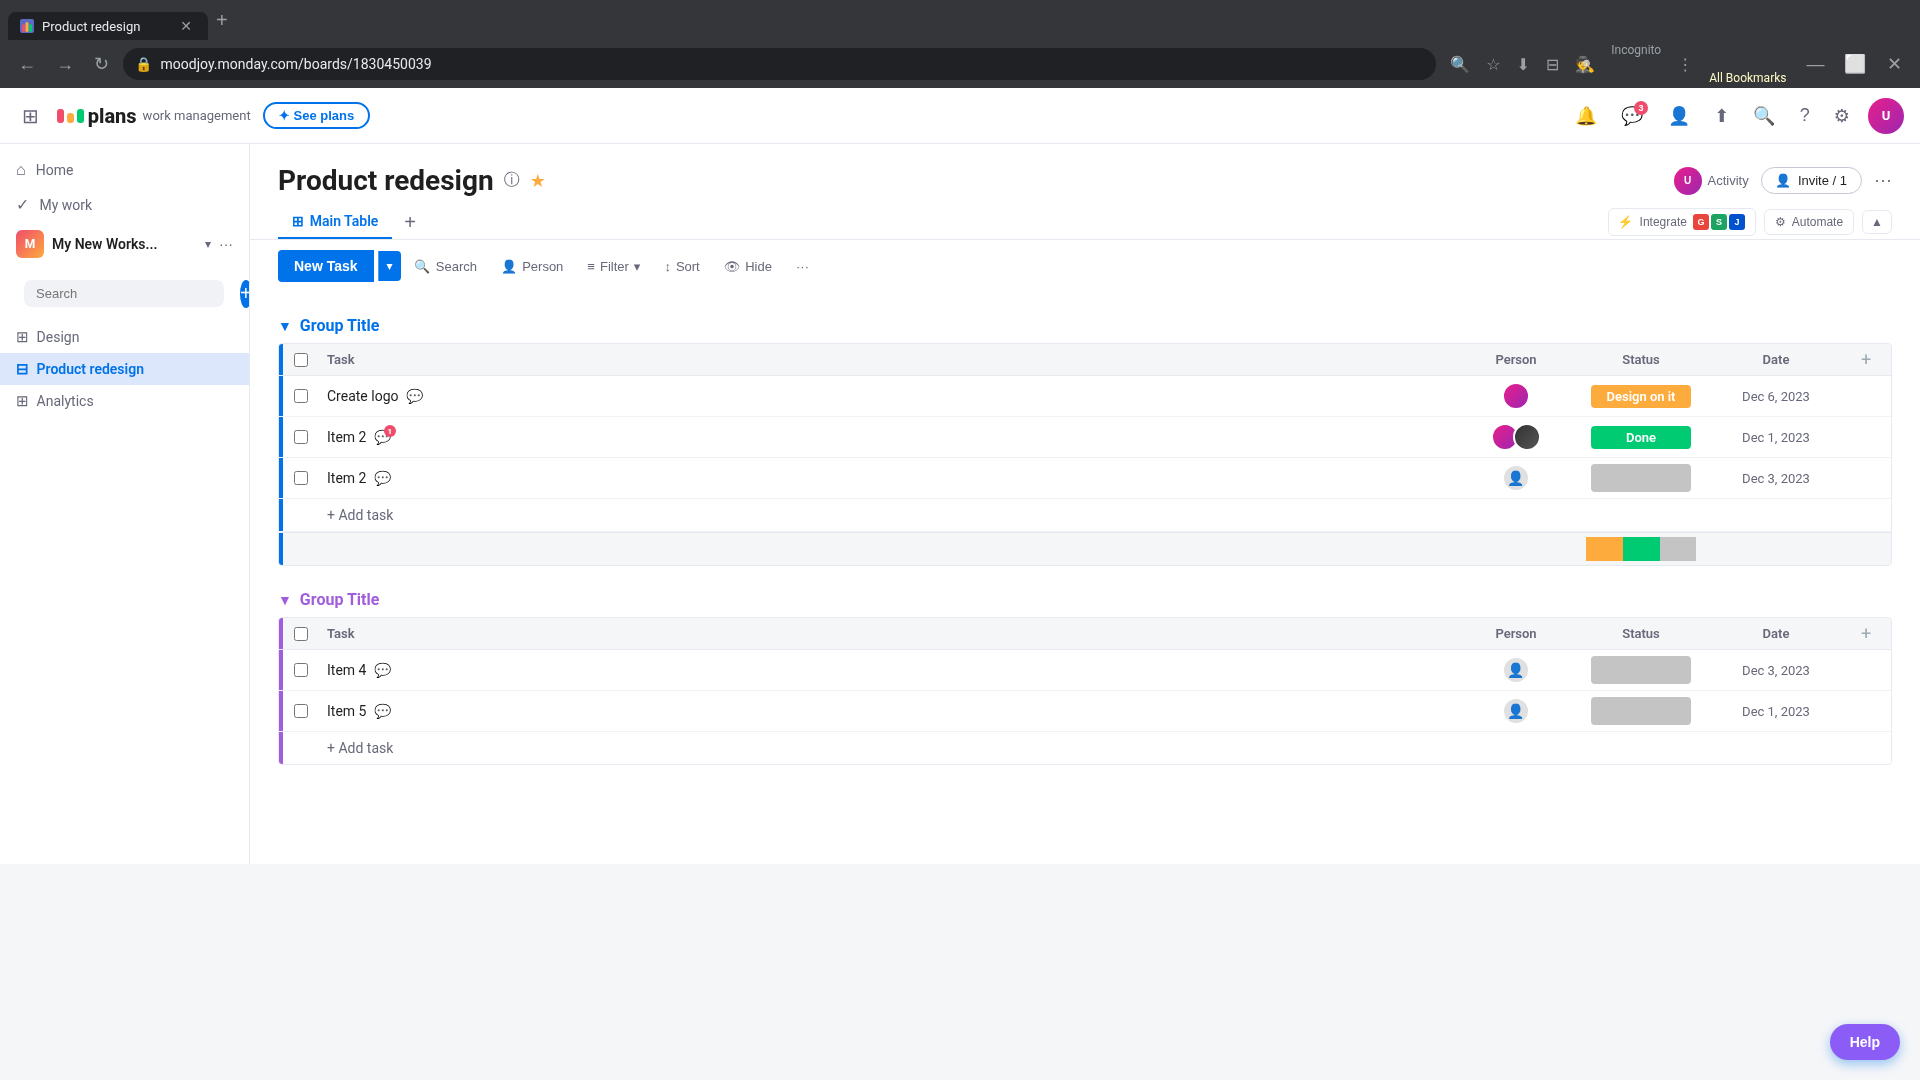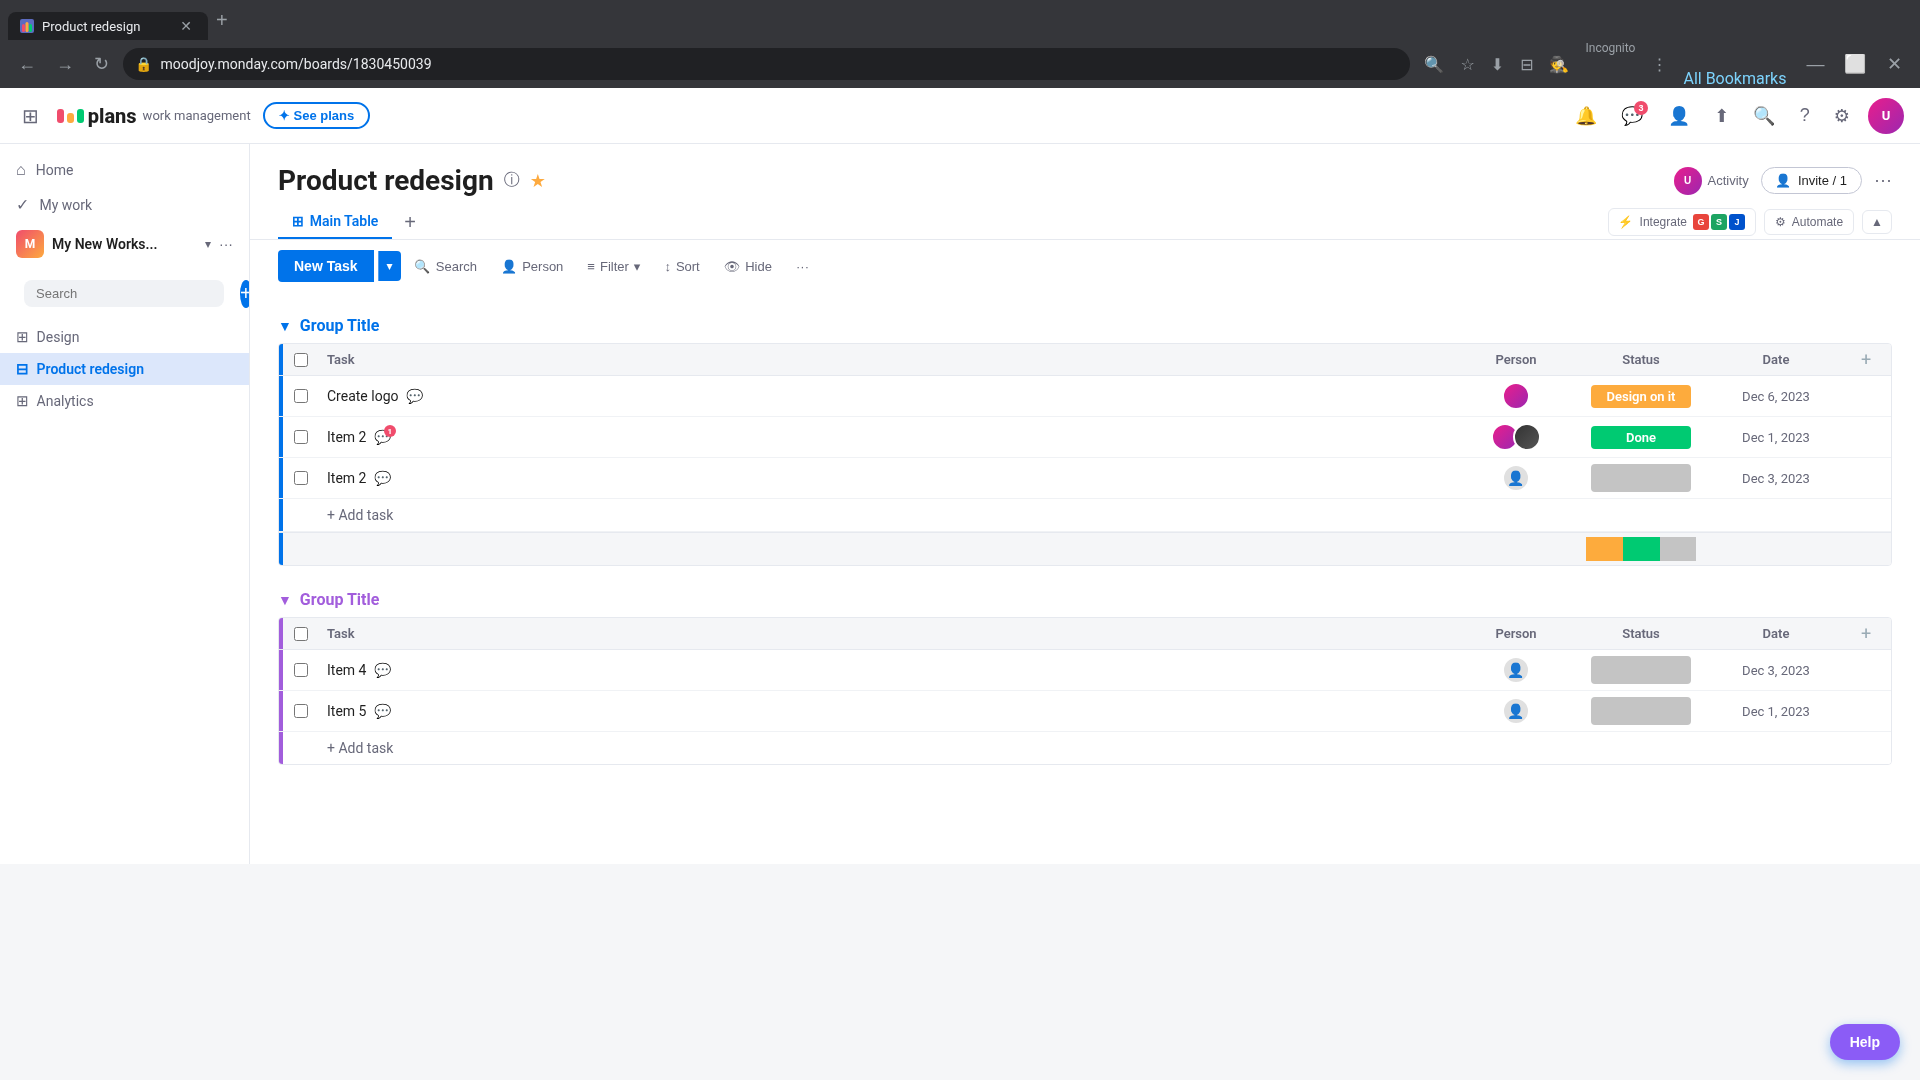--- a/index.html
+++ b/index.html
@@ -175,21 +175,21 @@
       <span>moodjoy.monday.com/boards/1830450039</span>
     </div>
     <div class="nav-icons">
       <button class="nav-icon-btn">🔍</button>
       <button class="nav-icon-btn">☆</button>
       <button class="nav-icon-btn">⬇</button>
       <button class="nav-icon-btn">⊟</button>
       <button class="nav-icon-btn">🕵</button>
       <span class="nav-icon-btn" style="color:#9aa0a6;font-size:12px;">Incognito</span>
       <button class="nav-icon-btn">⋮</button>
-      <span class="nav-icon-btn" style="color:#7dd3fc;font-size:16px;margin-top:28px;">All Bookmarks</span>
+      <span class="nav-icon-btn" style="color:#fef9c3;font-size:12px;margin-top:28px;">All Bookmarks</span>
     </div>
     <button class="nav-btn" style="margin-left:auto;">—</button>
     <button class="nav-btn">⬜</button>
     <button class="nav-btn">✕</button>
   </div>
 
   <div class="app-container">
 
     <div class="app-header">
       <button class="nav-btn" style="color:#676879;font-size:20px;">⊞</button>

